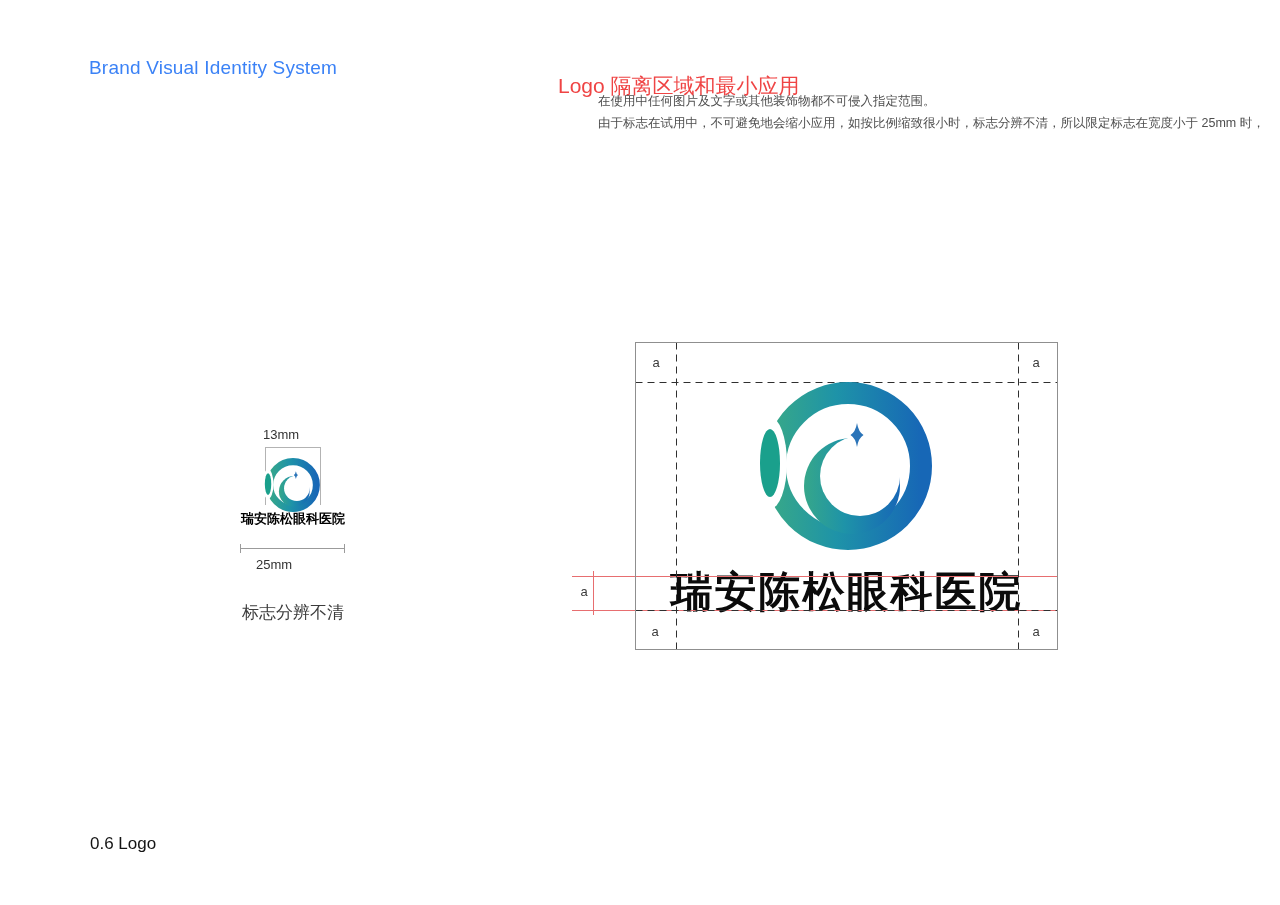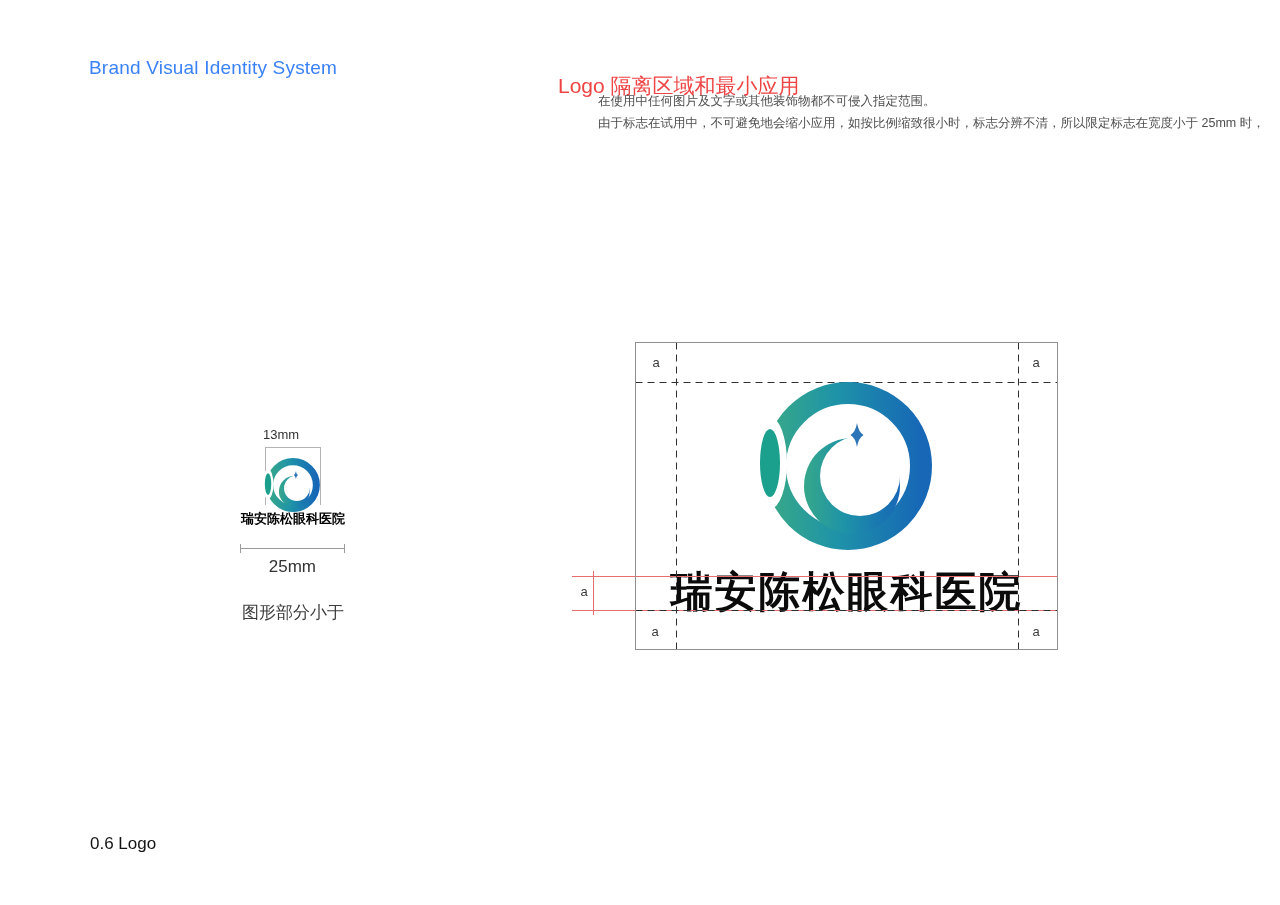--- a/index.html
+++ b/index.html
@@ -17,21 +17,21 @@
   
   .lbl-13{left:263px;top:427px;width:58px;text-align:left;font-size:13px;color:#333;}
   .bracket{left:265px;top:447px;width:54px;height:57px;
     border-top:1px solid #b3b3b3;border-left:1px solid #b3b3b3;border-right:1px solid #b3b3b3;}
   .logo-sm{left:261px;top:453px;width:64px;height:64px;}
   .logotype-sm{left:237px;top:510px;width:112px;text-align:center;font-size:13px;font-weight:bold;
     color:#000;white-space:nowrap;letter-spacing:0;}
   .mline{left:240px;top:548px;width:105px;height:1px;background:#9b9b9b;}
   .mtick-l{left:240px;top:544px;width:1px;height:9px;background:#9b9b9b;}
   .mtick-r{left:344px;top:544px;width:1px;height:9px;background:#9b9b9b;}
-  .lbl-25{left:256px;top:557px;width:60px;text-align:right;font-size:17px;color:#333;}
+  .lbl-25{left:244px;top:557px;width:60px;text-align:center;font-size:13px;color:#333;}
   .min-caption{left:238px;top:601px;width:110px;text-align:center;font-size:17px;color:#3c3c3c;white-space:nowrap;}
   
   .logotype-lg{left:635px;top:573px;width:423px;text-align:center;font-size:42px;line-height:38px;
     font-weight:800;color:#0b0b0b;letter-spacing:2px;white-space:nowrap;z-index:2;}
   .guides{left:560px;top:330px;z-index:3;pointer-events:none;}
   .logo-lg{left:748px;top:366px;width:200px;height:200px;z-index:4;}
   .a-lbl{width:20px;text-align:center;font-size:13px;line-height:16px;color:#3a3a3a;z-index:5;}
   .a-tl{left:646px;top:355px;} .a-tr{left:1026px;top:355px;}
   .a-bl{left:645px;top:624px;} .a-br{left:1026px;top:624px;}
   .a-out{left:574px;top:584px;}
@@ -72,21 +72,21 @@
   <div class="abs lbl-13">13mm</div>
   <div class="abs bracket"></div>
   <svg class="abs logo-sm" viewBox="0 0 200 200">
     <use href="#logo-mark"></use>
   </svg>
   <div class="abs logotype-sm">瑞安陈松眼科医院</div>
   <div class="abs mline"></div>
   <div class="abs mtick-l"></div>
   <div class="abs mtick-r"></div>
   <div class="abs lbl-25">25mm</div>
-  <div class="abs min-caption">图形部分小于</div>
+  <div class="abs min-caption">标志分辨不清</div>
 
   <div class="abs logotype-lg">瑞安陈松眼科医院</div>
 
   <svg class="abs guides" width="510" height="330" viewBox="0 0 510 330">
 
     <line x1="12" y1="246.5" x2="497.5" y2="246.5" stroke="#E76E70" stroke-width="1"></line>
     <line x1="12" y1="280.5" x2="497.5" y2="280.5" stroke="#E76E70" stroke-width="1"></line>
     <line x1="33.5" y1="241" x2="33.5" y2="285" stroke="#E76E70" stroke-width="1"></line>
 
     <line x1="116.5" y1="12.5" x2="116.5" y2="319.5" stroke="#2F2F2F" stroke-width="1" stroke-dasharray="7 5"></line>

